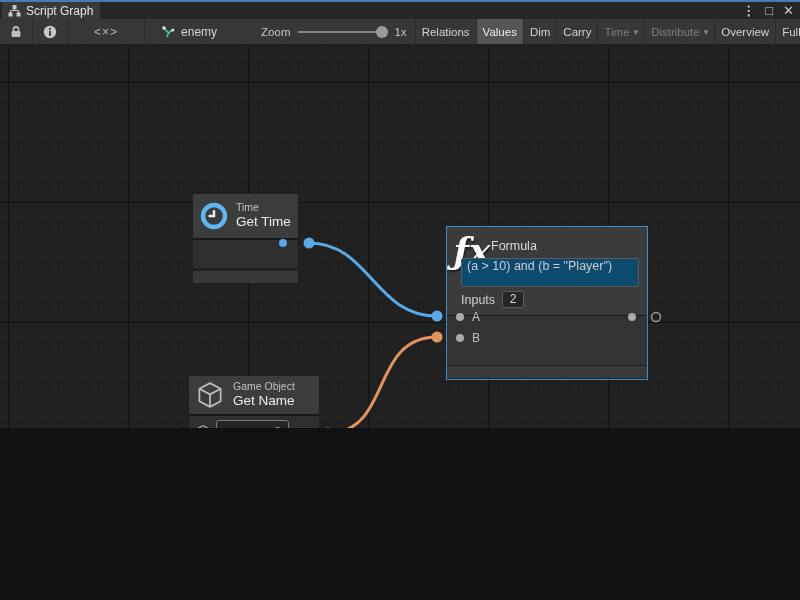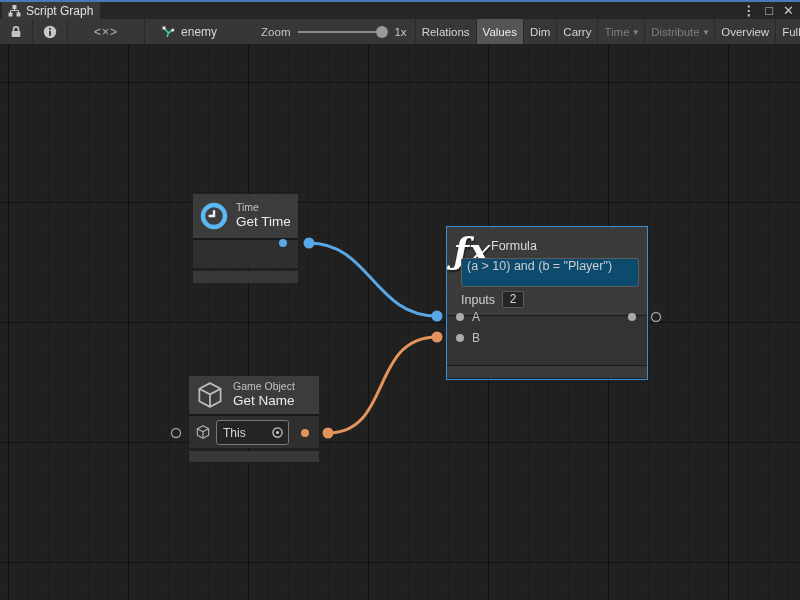--- a/index.html
+++ b/index.html
@@ -1,18 +1,18 @@
 <!DOCTYPE html>
 <html><head>
 <meta charset="utf-8">
 <style>
   * { margin:0; padding:0; box-sizing:border-box; }
   html,body { width:800px; height:600px; background:#111; }
   #window {
-    position:relative; width:800px; height:600px; overflow:hidden;
+    position:relative; width:800px; height:428px; overflow:hidden;
     font-family:"Liberation Sans", sans-serif; color:#d8d8d8;
     background:#212121;
   }
   
   #titlebar {
     position:absolute; left:0; top:0; width:800px; height:19px;
     background:#262626; border-top:2px solid #4a7ab4;
   }
   #tab {
     position:absolute; left:2px; top:0; height:17px; width:98px;

